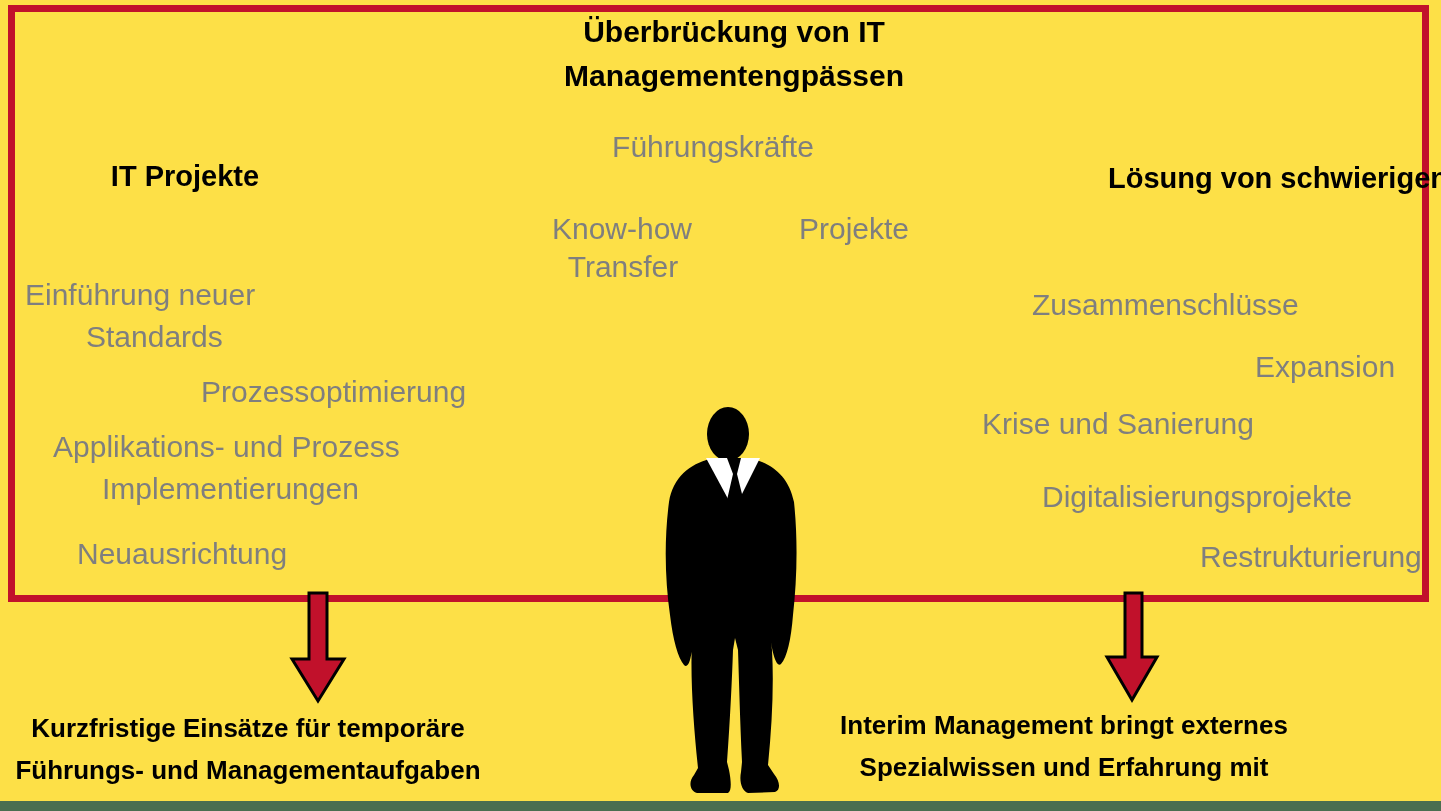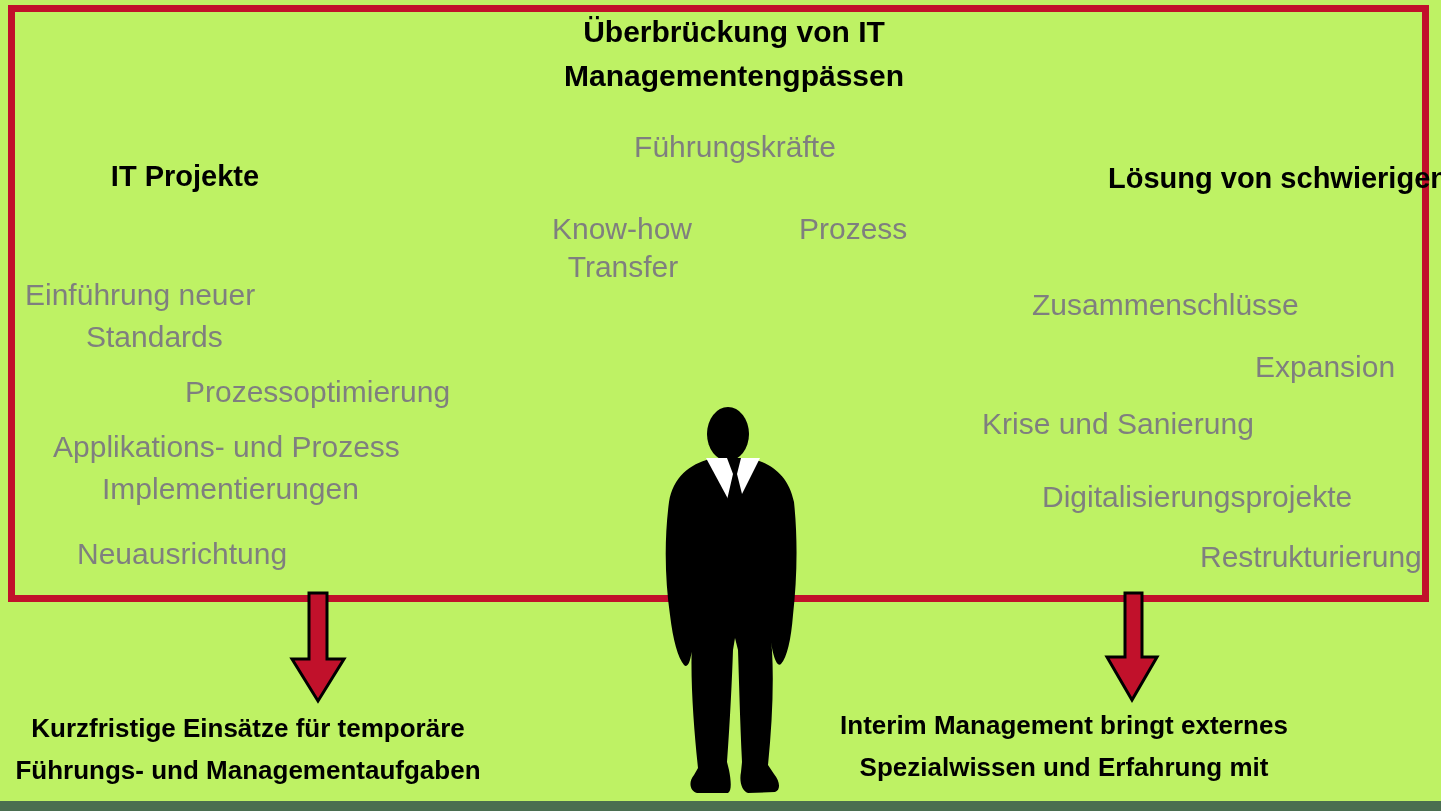--- a/index.html
+++ b/index.html
@@ -1,19 +1,19 @@
 <!DOCTYPE html>
 <html><head>
 <meta charset="utf-8">
 <style>
   html,body{margin:0;padding:0;background:#ffffff;}
   #stage{
     position:relative;
     width:1441px;height:811px;
-    background:#bef264;
+    background:#fde047;
     font-family:"Liberation Sans", sans-serif;
     overflow:hidden;
   }
   .abs{position:absolute;white-space:nowrap;line-height:1.2;}
   .ctr{text-align:center;}
   .heading{font-weight:bold;color:#000000;font-size:29px;line-height:42px;}
   .title{font-weight:bold;color:#000000;font-size:30px;line-height:44px;}
   .grayword{color:#7f7f7f;font-size:30px;}
   .caption{font-weight:bold;color:#000000;font-size:26px;line-height:40px;}
   #border-box{
@@ -37,29 +37,29 @@
     <div>Überbrückung von IT</div>
     <div>Managementengpässen</div>
   </div>
 
   <div class="abs heading ctr" style="left:20px;top:155px;width:330px;">
     <div>IT Projekte</div>
   </div>
 
   <div class="abs grayword" style="left:25px;top:277px;">Einführung neuer</div>
   <div class="abs grayword" style="left:75px;top:319px;margin-left:11px;">Standards</div>
-  <div class="abs grayword" style="left:185px;top:374px;">Prozessoptimierung</div>
+  <div class="abs grayword" style="left:201px;top:374px;">Prozessoptimierung</div>
   <div class="abs grayword" style="left:53px;top:429px;">Applikations- und Prozess</div>
   <div class="abs grayword" style="left:102px;top:471px;">Implementierungen</div>
   <div class="abs grayword" style="left:77px;top:536px;">Neuausrichtung</div>
 
-  <div class="abs grayword ctr" style="left:610px;top:129px;width:250px;">Führungskräfte</div>
+  <div class="abs grayword ctr" style="left:588px;top:129px;width:250px;">Führungskräfte</div>
   <div class="abs grayword ctr" style="left:522px;top:211px;width:200px;">Know-how</div>
   <div class="abs grayword ctr" style="left:523px;top:249px;width:200px;">Transfer</div>
-  <div class="abs grayword" style="left:799px;top:211px;">Prozess</div>
+  <div class="abs grayword" style="left:799px;top:211px;">Projekte</div>
 
   <div class="abs heading ctr" style="left:1073px;top:158px;width:410px;line-height:41px;">
     <div>Lösung von schwierigen</div>
   </div>
 
   <div class="abs grayword" style="left:1032px;top:287px;">Zusammenschlüsse</div>
   <div class="abs grayword" style="left:1255px;top:349px;">Expansion</div>
   <div class="abs grayword" style="left:982px;top:406px;">Krise und Sanierung</div>
   <div class="abs grayword" style="left:1042px;top:479px;">Digitalisierungsprojekte</div>
   <div class="abs grayword" style="left:1152px;top:539px;margin-left:48px;">Restrukturierung</div>

